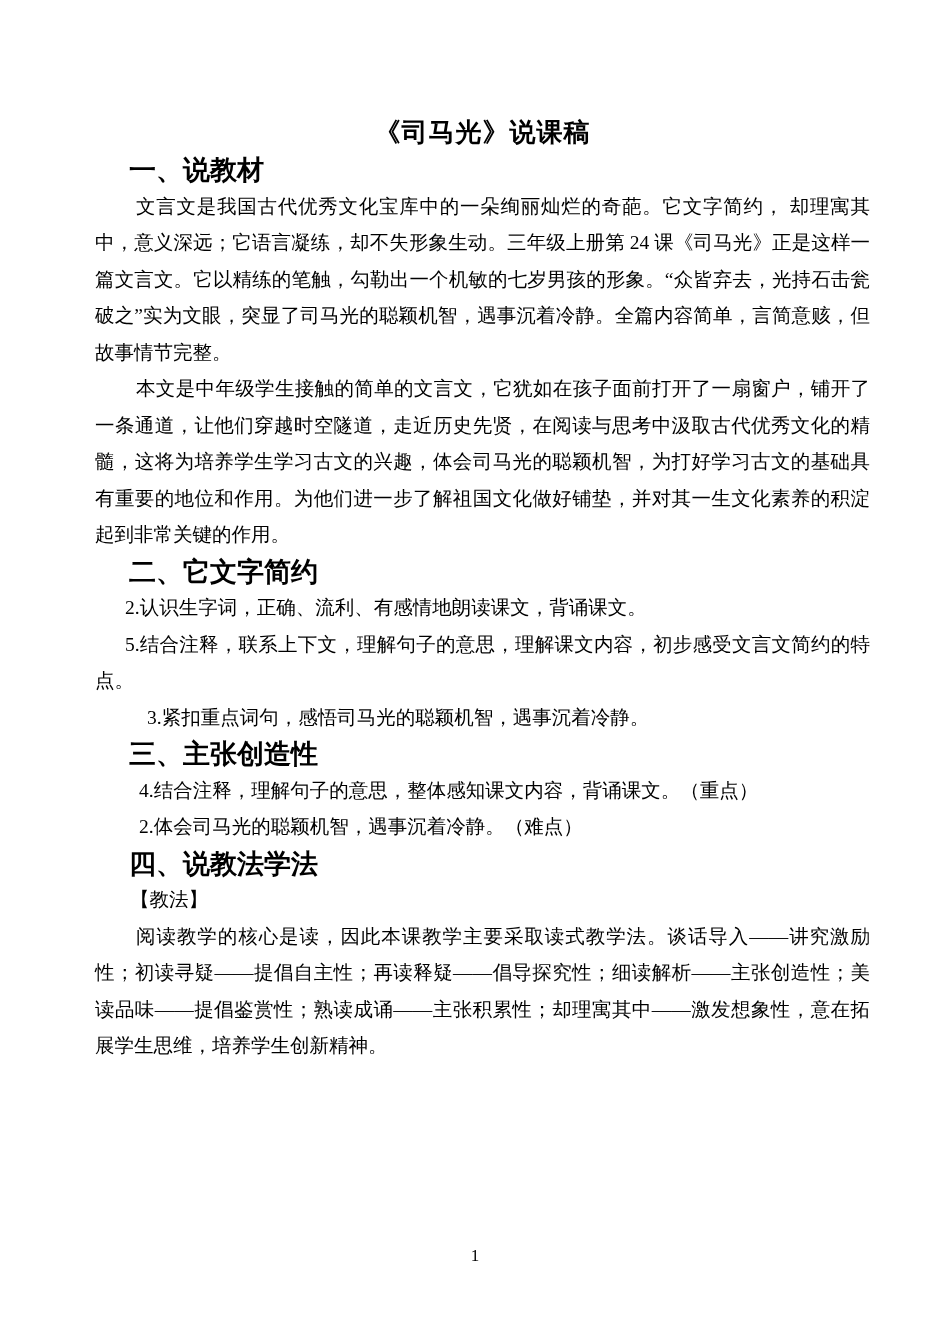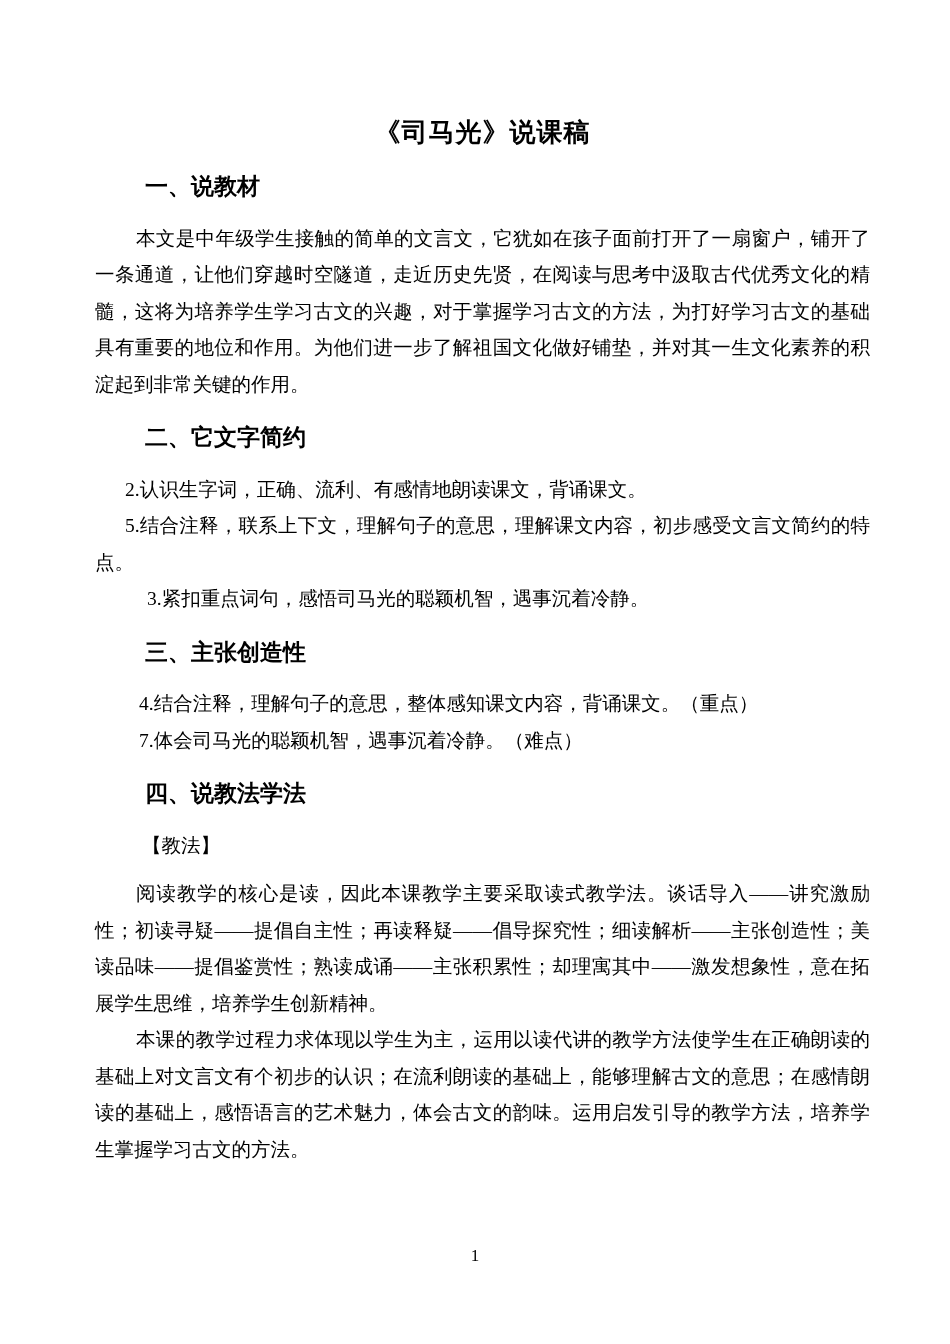--- a/index.html
+++ b/index.html
@@ -26,35 +26,35 @@
     font-weight: 700;
     font-size: 26px;
     line-height: 40px;
     text-align: center;
     margin: 0;
     letter-spacing: 1px;
   }
   .sec-heading {
     font-family: "Liberation Sans", "DejaVu Sans", sans-serif;
     font-weight: 700;
-    font-size: 23px;
+    font-size: 27px;
     line-height: 36.5px;
-    margin: 16px;
+    margin: 0;
     padding-left: 34px;
   }
   .para {
     margin: 0;
     text-align: justify;
     text-indent: 41px;
   }
   .item-a { margin: 0; text-align: justify; text-indent: 30px; }
   .item-b { margin: 0; text-align: justify; text-indent: 52px; }
   .item-c { margin: 0; text-align: justify; text-indent: 44px; }
   .sub-label {
-    margin: 12px;
+    margin: 0;
     padding-left: 35px;
   }
   .page-number {
     position: absolute;
     left: 0;
     right: 0;
     top: 1245px;
     text-align: center;
     font-size: 17px;
     line-height: 22px;
@@ -63,40 +63,40 @@
 </style>
 </head>
 <body>
 
 <div class="page">
 
   <h1 class="doc-title">《司马光》说课稿</h1>
 
   <h2 class="sec-heading">一、说教材</h2>
 
+  <p class="para">文言文是我国古代优秀文化宝库中的一朵绚丽灿烂的奇葩。它文字简约， 却理寓其中，意义深远；它语言凝练，却不失形象生动。三年级上册第 24 课《司马光》正是这样一篇文言文。它以精练的笔触，勾勒出一个机敏的七岁男孩的形象。“众皆弃去，光持石击瓮破之”实为文眼，突显了司马光的聪颖机智，遇事沉着冷静。全篇内容简单，言简意赅，但故事情节完整。</p>
 
-  <p class="para">本文是中年级学生接触的简单的文言文，它犹如在孩子面前打开了一扇窗户，铺开了一条通道，让他们穿越时空隧道，走近历史先贤，在阅读与思考中汲取古代优秀文化的精髓，这将为培养学生学习古文的兴趣，对于掌握学习古文的方法，为打好学习古文的基础具有重要的地位和作用。为他们进一步了解祖国文化做好铺垫，并对其一生文化素养的积淀起到非常关键的作用。</p>
+  <p class="para">本文是中年级学生接触的简单的文言文，它犹如在孩子面前打开了一扇窗户，铺开了一条通道，让他们穿越时空隧道，走近历史先贤，在阅读与思考中汲取古代优秀文化的精髓，这将为培养学生学习古文的兴趣，体会司马光的聪颖机智，为打好学习古文的基础具有重要的地位和作用。为他们进一步了解祖国文化做好铺垫，并对其一生文化素养的积淀起到非常关键的作用。</p>
 
   <h2 class="sec-heading">二、它文字简约</h2>
 
   <p class="item-a">2.认识生字词，正确、流利、有感情地朗读课文，背诵课文。</p>
 
   <p class="item-a">5.结合注释，联系上下文，理解句子的意思，理解课文内容，初步感受文言文简约的特点。</p>
 
   <p class="item-b">3.紧扣重点词句，感悟司马光的聪颖机智，遇事沉着冷静。</p>
 
   <h2 class="sec-heading">三、主张创造性</h2>
 
   <p class="item-c">4.结合注释，理解句子的意思，整体感知课文内容，背诵课文。（重点）</p>
 
-  <p class="item-c">7.体会司马光的聪颖机智，遇事沉着冷静。（难点）</p>
+  <p class="item-c">2.体会司马光的聪颖机智，遇事沉着冷静。（难点）</p>
 
   <h2 class="sec-heading">四、说教法学法</h2>
 
   <p class="sub-label">【教法】</p>
 
   <p class="para">阅读教学的核心是读，因此本课教学主要采取读式教学法。谈话导入——讲究激励性；初读寻疑——提倡自主性；再读释疑——倡导探究性；细读解析——主张创造性；美读品味——提倡鉴赏性；熟读成诵——主张积累性；却理寓其中——激发想象性，意在拓展学生思维，培养学生创新精神。</p>
 
-  <p class="para">本课的教学过程力求体现以学生为主，运用以读代讲的教学方法使学生在正确朗读的基础上对文言文有个初步的认识；在流利朗读的基础上，能够理解古文的意思；在感情朗读的基础上，感悟语言的艺术魅力，体会古文的韵味。运用启发引导的教学方法，培养学生掌握学习古文的方法。</p>
 
   <div class="page-number">1</div>
 
 </div>
 
 </body></html>

